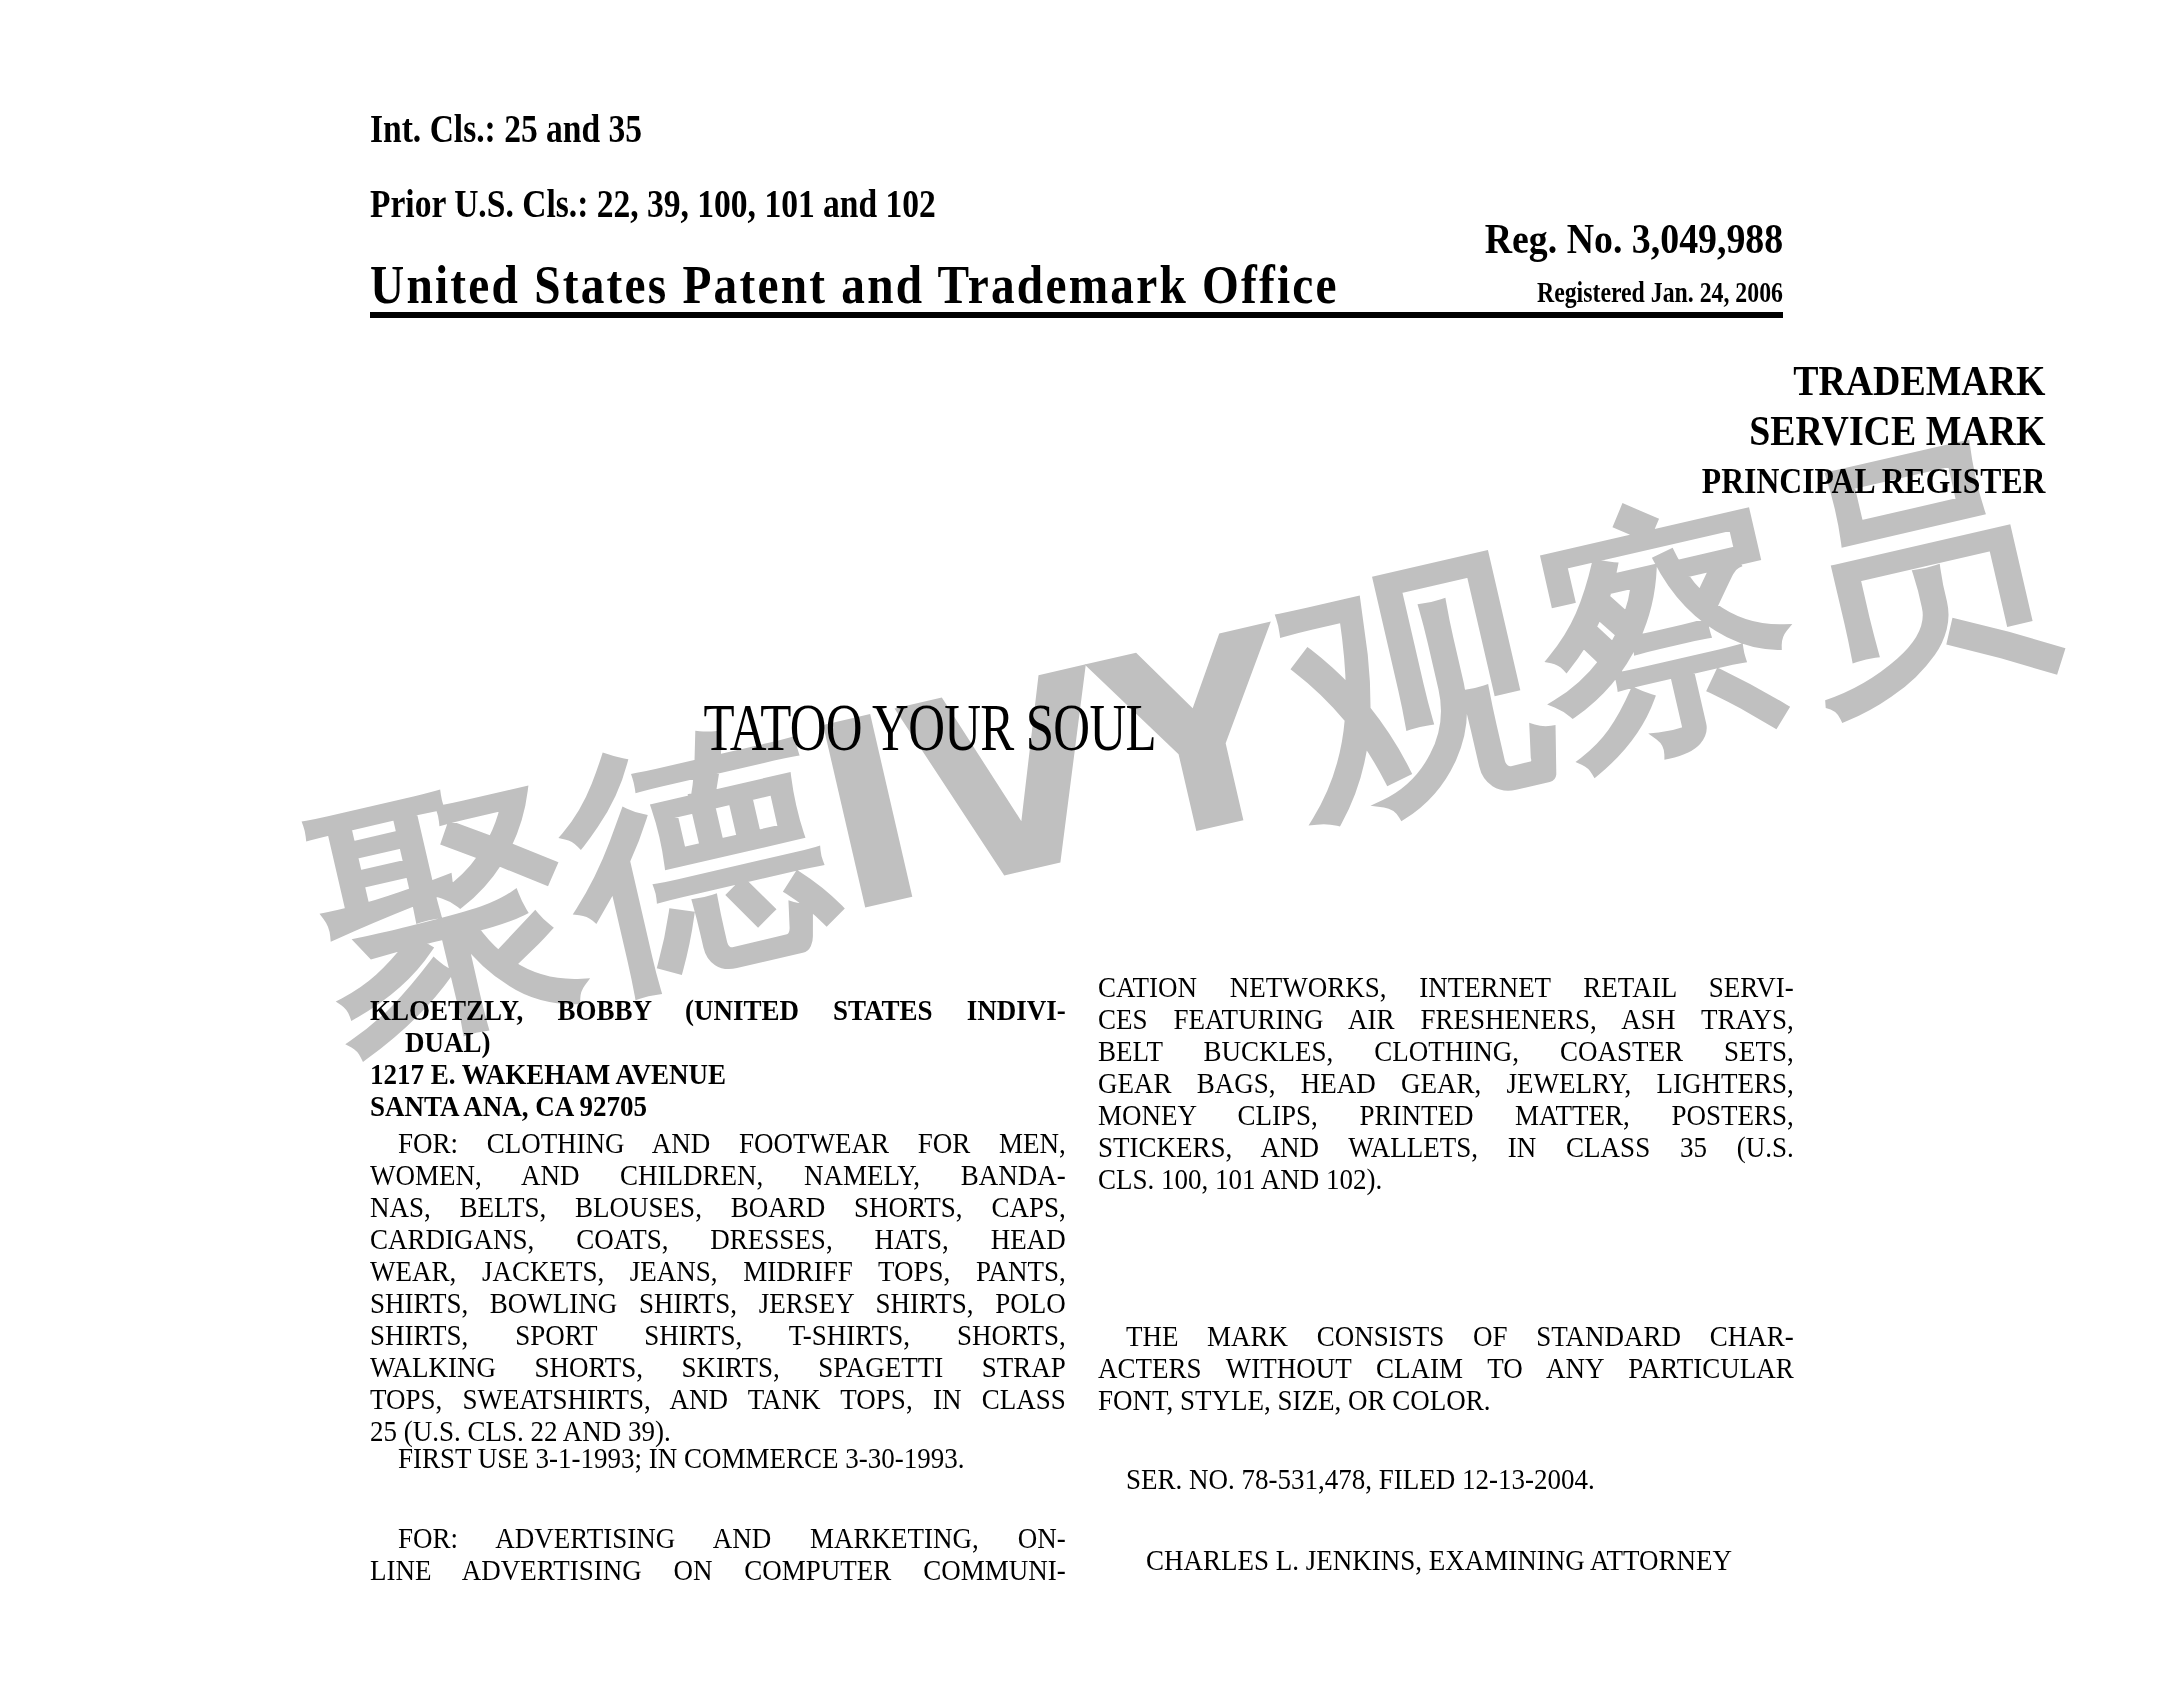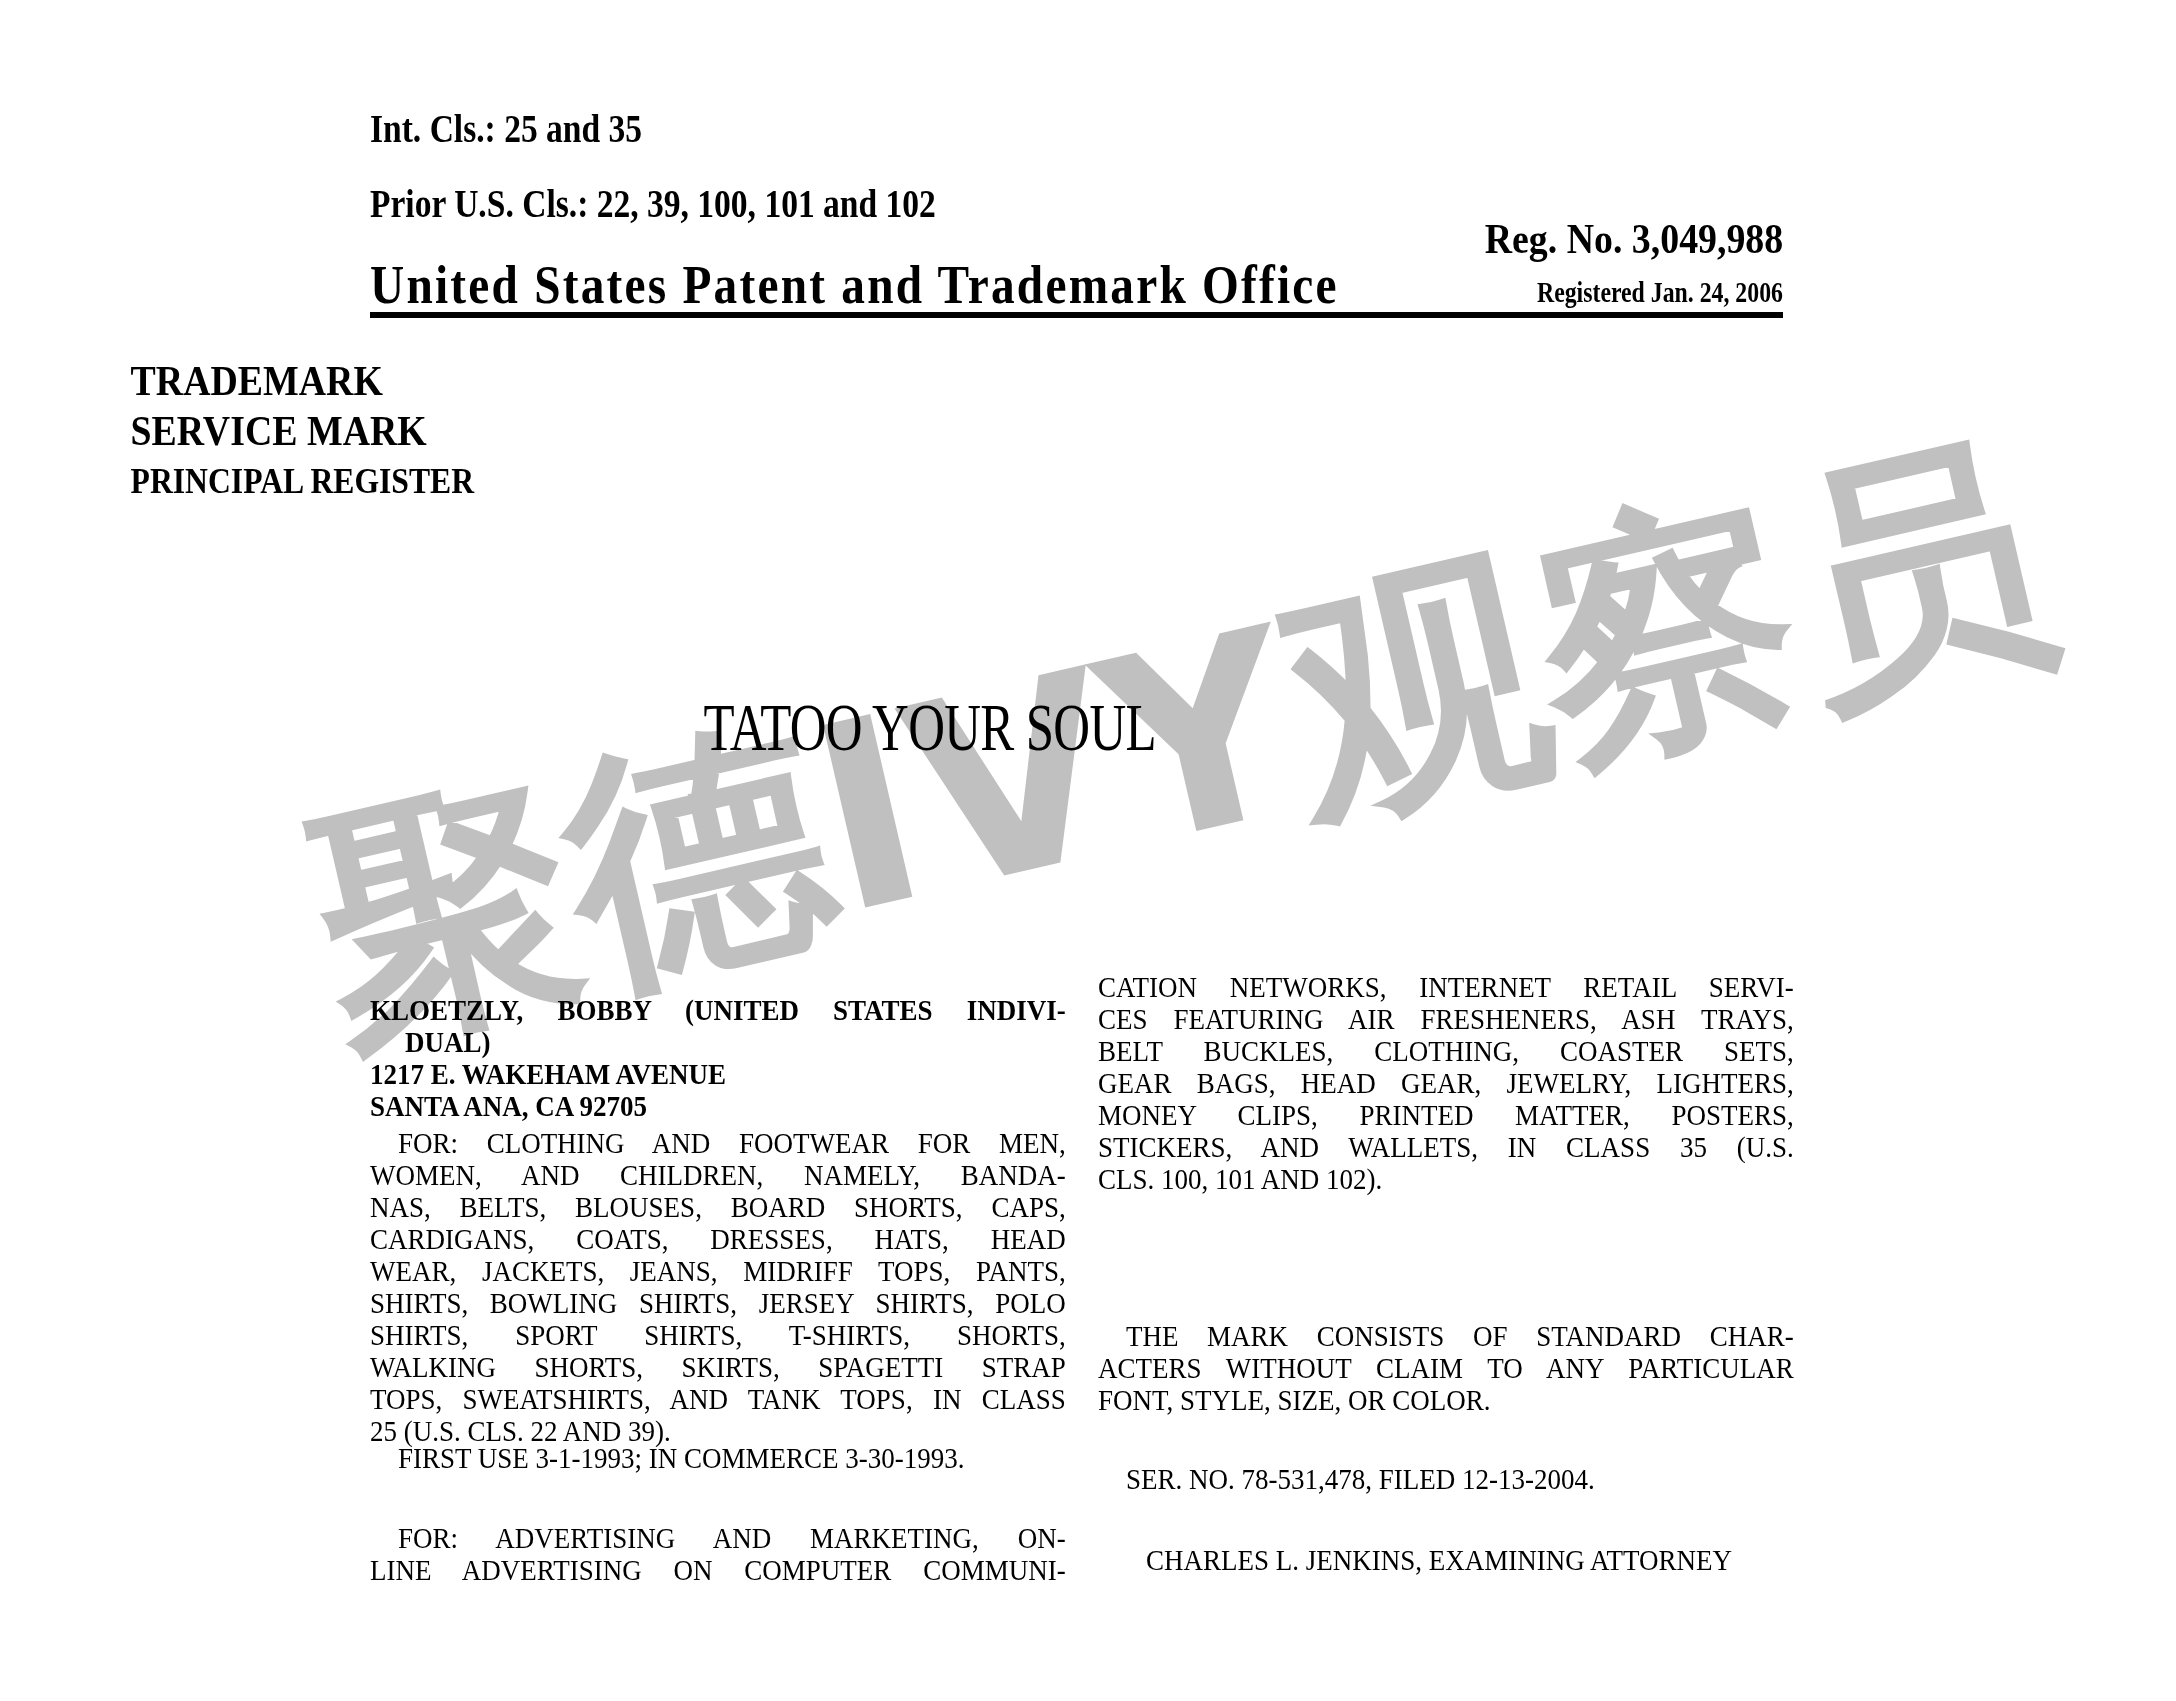--- a/index.html
+++ b/index.html
@@ -31,21 +31,21 @@
 
   .int-cls { left: 370px; top: 106px; font-size: 39px; font-weight: bold; transform: scaleX(0.86); transform-origin: left top; }
   .prior-cls { left: 370px; top: 181px; font-size: 39px; font-weight: bold; transform: scaleX(0.86); transform-origin: left top; }
   .office { left: 370px; top: 253px; font-size: 55px; font-weight: bold; letter-spacing: 2.6px; transform: scaleX(0.86); transform-origin: left top; }
 
   .reg-no { right: 393px; top: 214px; font-size: 43px; font-weight: bold; transform: scaleX(0.88); transform-origin: right top; }
   .reg-date { right: 393px; top: 276px; font-size: 29px; font-weight: bold; transform: scaleX(0.82); transform-origin: right top; }
 
   .rule { position: absolute; left: 370px; top: 312px; width: 1413px; height: 6px; background: #000; z-index: 2; }
 
-  .register-block { position: absolute; left: 0; width: 2176px; top: 356px; text-align: left; z-index: 2; }
+  .register-block { position: absolute; left: 0; width: 2176px; top: 356px; text-align: right; z-index: 2; }
   .register-block div { font-weight: bold; transform: scaleX(0.88); }
   .reg-type-1 { font-size: 43px; line-height: 50px; }
   .reg-type-2 { font-size: 43px; line-height: 50px; }
   .reg-type-3 { font-size: 36px; line-height: 50px; }
 
   .mark { position: absolute; left: 0; width: 1860px; top: 689px; text-align: center; font-size: 67px; z-index: 2; }
   .mark span { display: inline-block; transform: scaleX(0.76); letter-spacing: -0.9px; }
 
   .col { position: absolute; width: 696px; font-size: 30px; line-height: 32px; z-index: 2; }
   .col .line { white-space: nowrap; }

